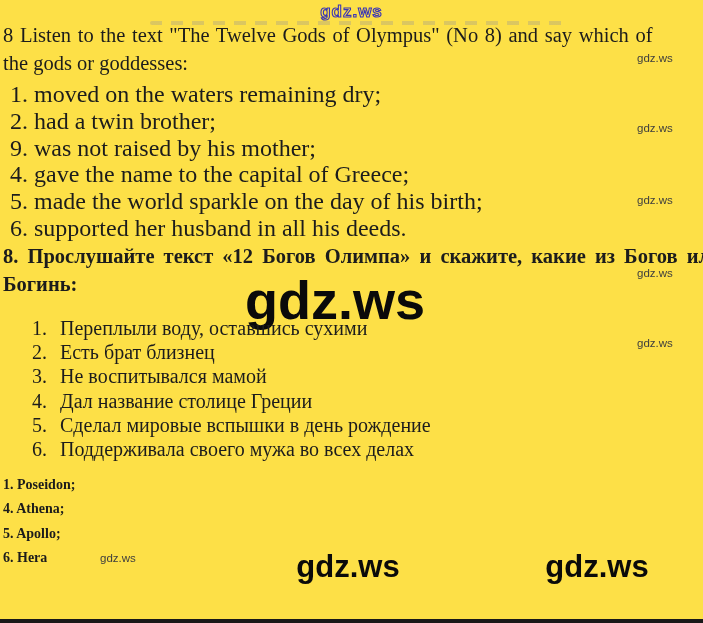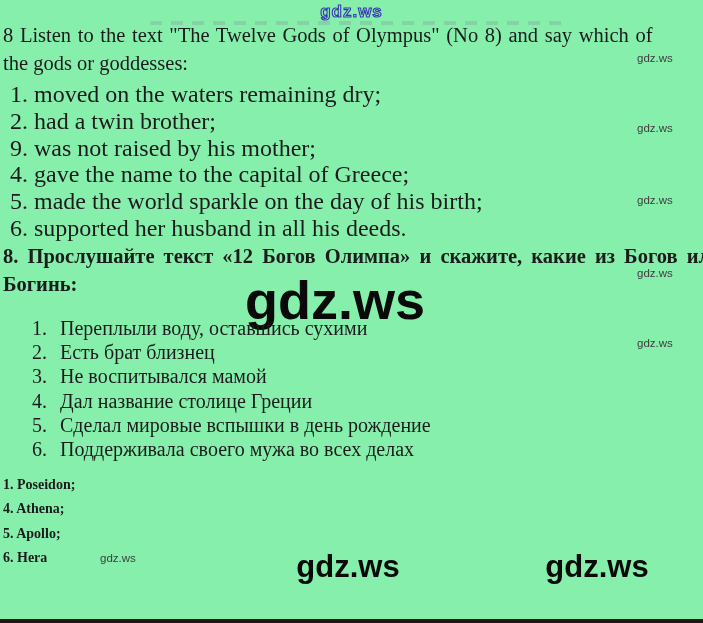--- a/index.html
+++ b/index.html
@@ -1,21 +1,21 @@
 <!DOCTYPE html>
 <html><head>
 <meta charset="utf-8">
 <style>
   html, body { margin: 0; padding: 0; background: #ffffff; }
 
   .page {
     position: relative;
     width: 703px;
     height: 623px;
-    background: #86efac;
+    background: #fde047;
     overflow: hidden;
     font-family: "Liberation Serif", serif;
     color: #1c1c1c;
   }
 
   
   .wm-top {
     position: absolute;
     top: 2px; left: 0; width: 100%;
     text-align: center;

